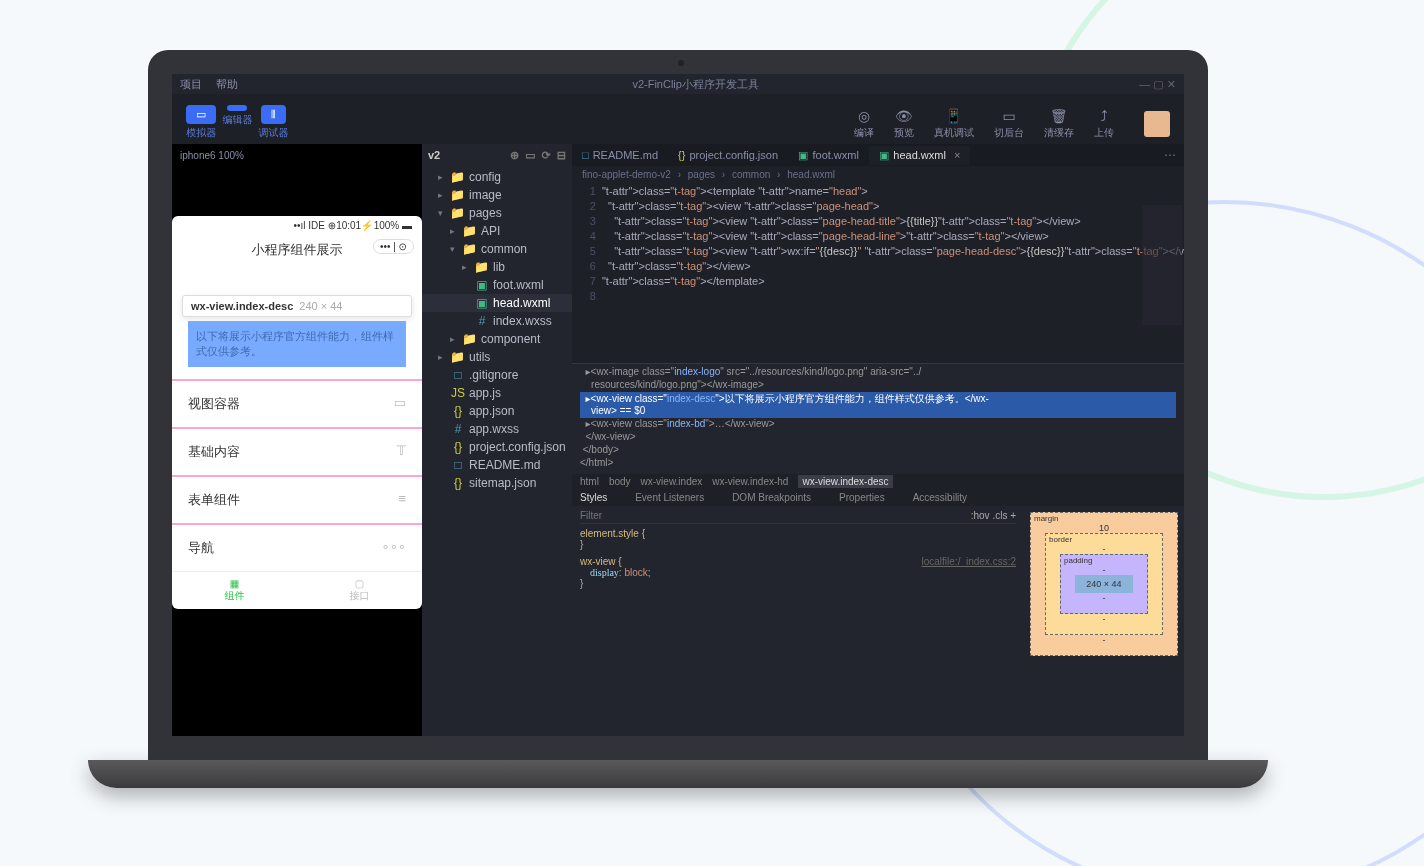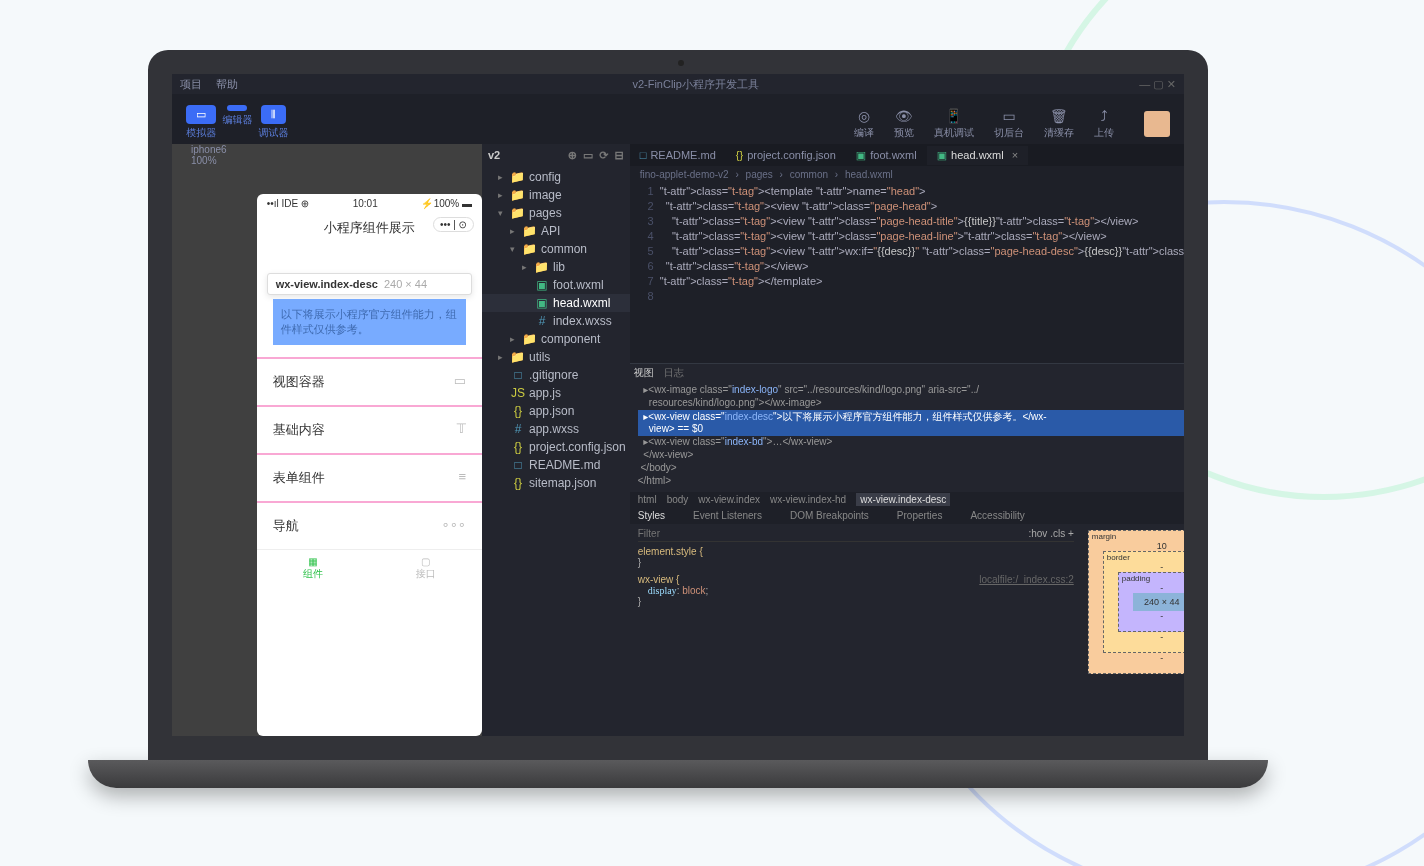--- a/index.html
+++ b/index.html
@@ -30,24 +30,24 @@
 .pill-lbl { font-size: 10px; color: #5a7cd8; margin-top: 2px; }
 .tb-right { margin-left: auto; display: flex; gap: 20px; align-items: center; }
 .tb-item { display: flex; flex-direction: column; align-items: center; color: #8a8fa8; font-size: 10px; gap: 2px; }
 .tb-item .ic { font-size: 14px; }
 .avatar { width: 26px; height: 26px; background: #e8b890; border-radius: 3px; margin-left: 10px; }
 
 
 .main { flex: 1; display: flex; overflow: hidden; }
 
 
-.sim-panel { width: 310px; background: #404040; display: flex; flex-direction: row; padding-left: 11px; }
+.sim-panel { width: 310px; background: #000000; display: flex; flex-direction: column; }
 .sim-head { height: 22px; padding: 2px 8px; color: #8a8fa8; font-size: 10px; display: flex; align-items: center; }
 .phone { margin: 50px auto 0; width: 250px; background: #fff; border-radius: 6px; color: #333; }
-.status-bar { display: flex; justify-content: space-between; padding: 4px 10px; font-size: 10px; }
+.status-bar { display: flex; justify-content: flex-end; padding: 4px 10px; font-size: 10px; }
 .nav-bar { text-align: center; padding: 6px; font-size: 13px; font-weight: 500; position: relative; }
 .nav-caps { position: absolute; right: 8px; top: 4px; border: 1px solid #ddd; border-radius: 12px; padding: 1px 6px; font-size: 10px; display: flex; gap: 4px; align-items: center; }
 .tooltip { margin: 30px 10px 4px; background: #fff; border: 1px solid #ddd; border-radius: 3px; padding: 4px 8px; font-size: 11px; box-shadow: 0 2px 6px rgba(0,0,0,0.1); }
 .tooltip .dim { color: #aaa; margin-left: 6px; }
 .hl-box { margin: 0 16px 12px; background: #6aa3ff; color: #2a5aa8; padding: 8px; font-size: 11px; opacity: 0.9; }
 .list-row { display: flex; justify-content: space-between; align-items: flex-start; padding: 14px 16px; border-top: 2px solid #f9a8d4; font-size: 13px; }
 .list-row .ric { color: #bbb; }
 .tab-bar { display: flex; border-top: 1px solid #eee; }
 .tab-itm { flex: 1; text-align: center; padding: 6px; font-size: 10px; }
 .tab-itm.active { color: #2ec24a; }
@@ -300,24 +300,20 @@
                 <div class="ln">    <span <span="" class="&lt;span">"t-attr"</span>&gt;class=<span class="t-str">"t-tag"</span>&gt;&lt;view <span class="&lt;span">"t-attr"</span>&gt;class=<span class="t-str">"page-head-line"</span>&gt;<span <span="" class="&lt;span">"t-attr"</span>&gt;class=<span class="t-str">"t-tag"</span>&gt;&lt;/view&gt;</div>
                 <div class="ln">    <span <span="" class="&lt;span">"t-attr"</span>&gt;class=<span class="t-str">"t-tag"</span>&gt;&lt;view <span class="&lt;span">"t-attr"</span>&gt;wx:if=<span class="t-str">"<span class="t-expr">{{desc}}</span>"</span> <span class="&lt;span">"t-attr"</span>&gt;class=<span class="t-str">"page-head-desc"</span>&gt;<span class="t-expr">{{desc}}</span><span <span="" class="&lt;span">"t-attr"</span>&gt;class=<span class="t-str">"t-tag"</span>&gt;&lt;/v</div>
                 <div class="ln">  <span <span="" class="&lt;span">"t-attr"</span>&gt;class=<span class="t-str">"t-tag"</span>&gt;&lt;/view&gt;</div>
                 <div class="ln"><span <span="" class="&lt;span">"t-attr"</span>&gt;class=<span class="t-str">"t-tag"</span>&gt;&lt;/template&gt;</div>
                 <div class="ln"></div>
               </div>
             <div class="minimap"></div>
           </div>
 
           <div class="devtools">
-            <div class="dt-tabs" id="dt-top">
-                <span class="on">视图</span>
-                <span class="">日志</span>
-              </div>
             <div class="dom-view" id="dom">
                 <div class="dl ">  ▸&lt;wx-image class="<span class="cls">index-logo</span>" src="../resources/kind/logo.png" aria-src="../</div>
                 <div class="dl ">    resources/kind/logo.png"&gt;&lt;/wx-image&gt;</div>
                 <div class="dl hl">  ▸&lt;wx-view class="<span class="cls">index-desc</span>"&gt;以下将展示小程序官方组件能力，组件样式仅供参考。&lt;/wx-</div>
                 <div class="dl hl">    view&gt; == $0</div>
                 <div class="dl ">  ▸&lt;wx-view class="<span class="cls">index-bd</span>"&gt;…&lt;/wx-view&gt;</div>
                 <div class="dl ">  &lt;/wx-view&gt;</div>
                 <div class="dl "> &lt;/body&gt;</div>
                 <div class="dl ">&lt;/html&gt;</div>
               </div>

